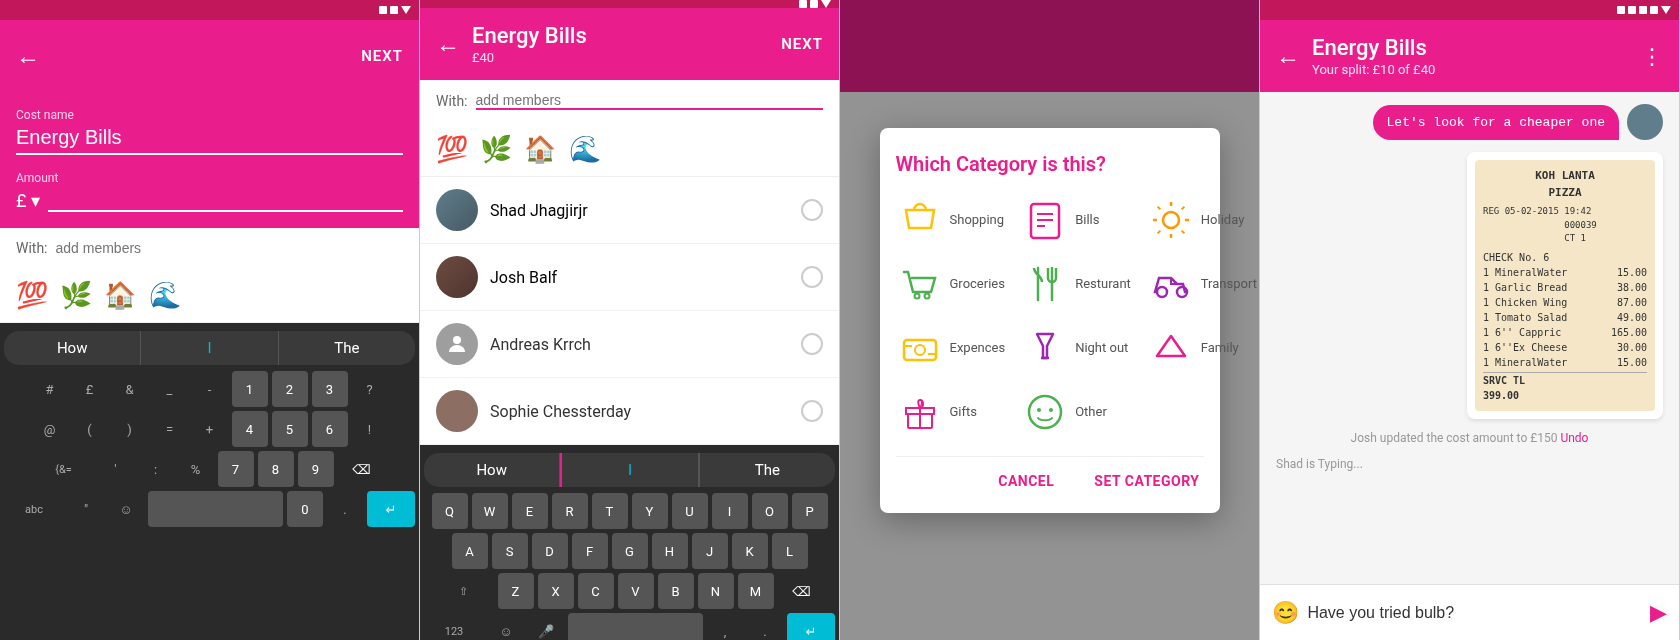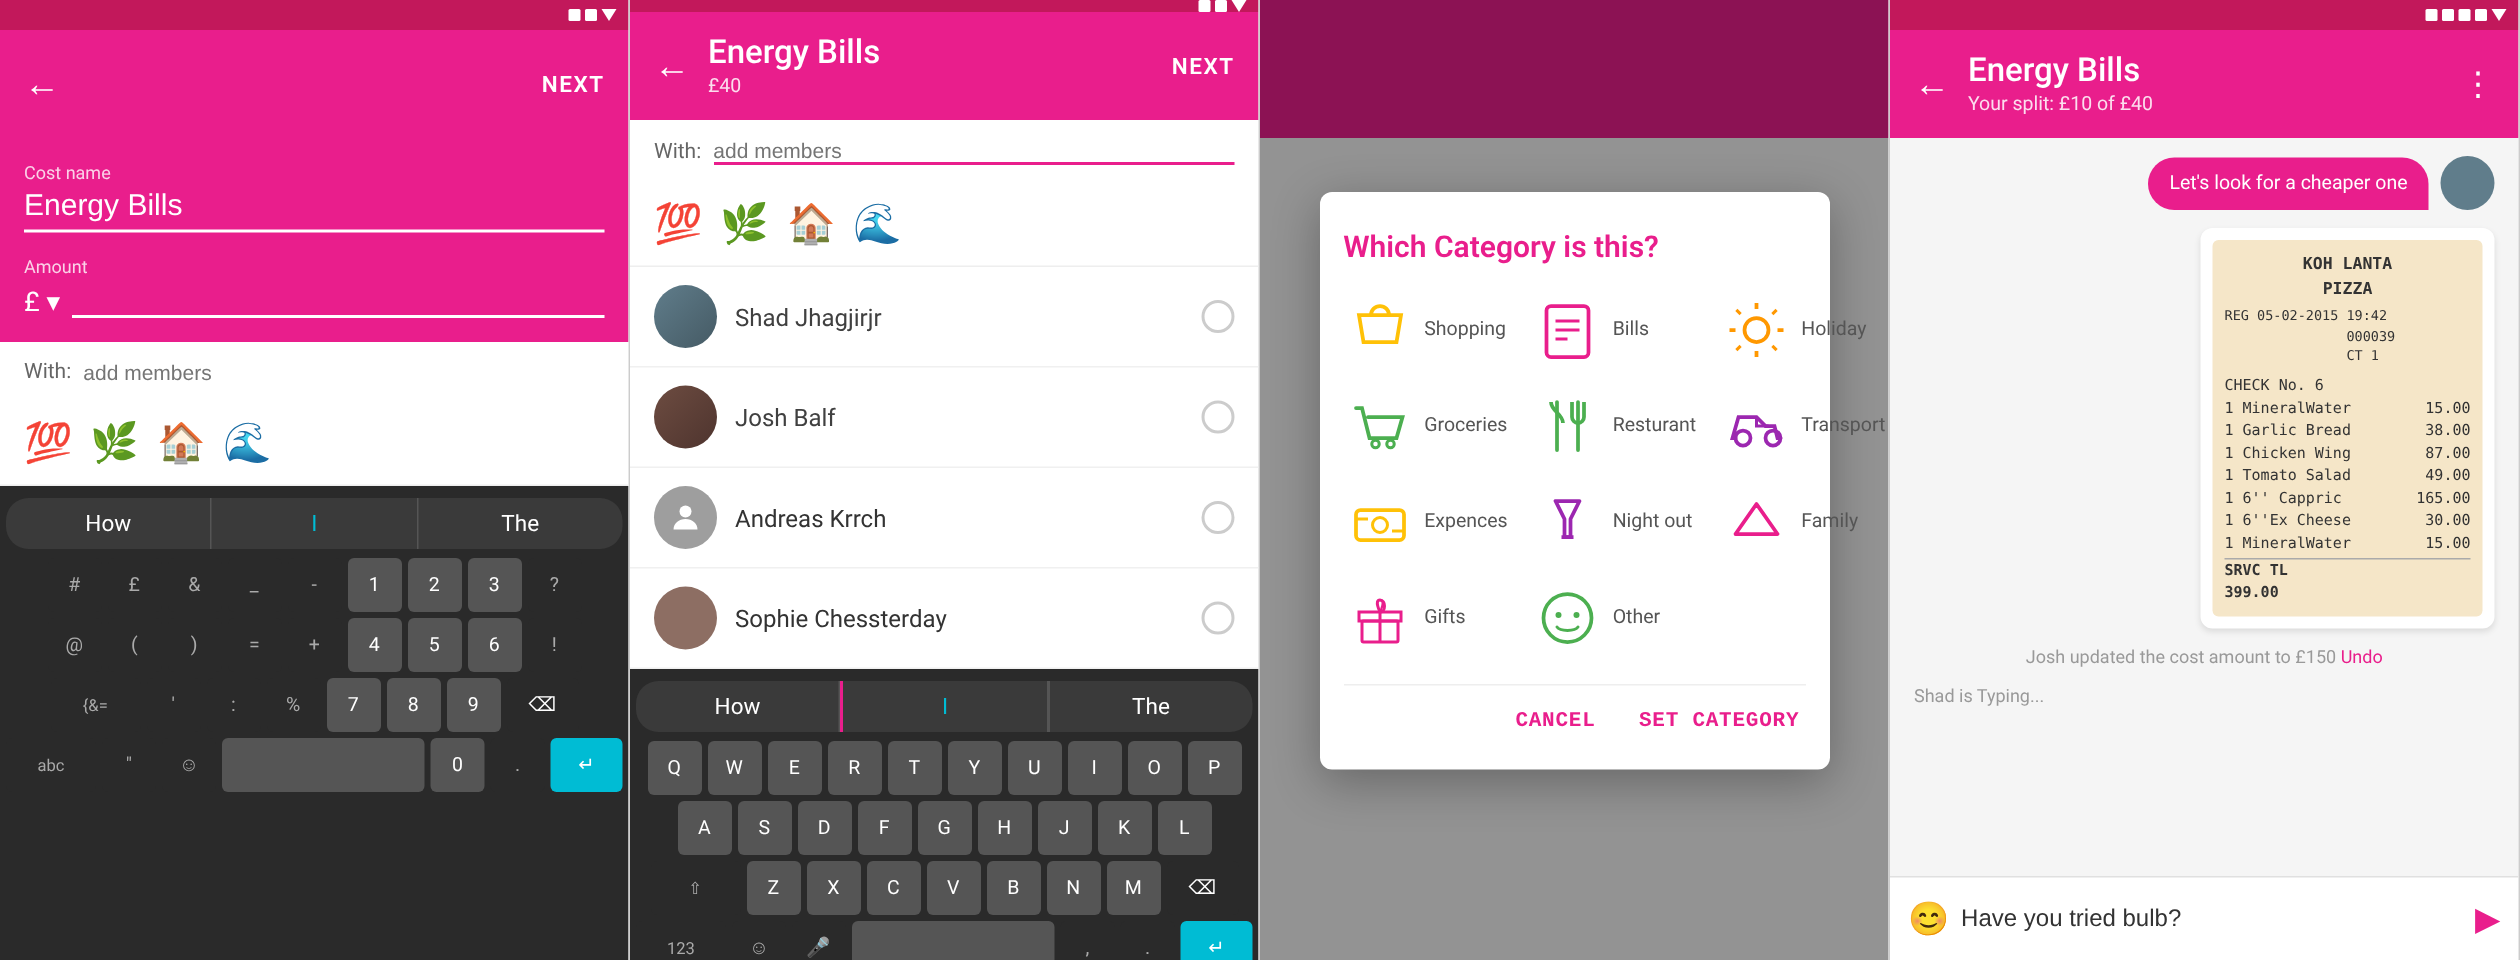--- a/index.html
+++ b/index.html
@@ -157,21 +157,21 @@
     .avatar.shad { background: #607d8b; }
     .avatar.josh { background: #5d4037; }
     .avatar.sophie { background: #8d6e63; }
 
     .member-name {
       flex: 1;
       font-size: 16px;
       color: #333;
     }
 
-    .member-name.pink { color: #404040; }
+    .member-name.pink { color: #000000; }
 
     .radio-btn {
       width: 22px;
       height: 22px;
       border-radius: 50%;
       border: 2px solid #ccc;
       cursor: pointer;
     }
 
     
@@ -230,24 +230,23 @@
 
     .category-label {
       font-size: 13px;
       color: #555;
       text-align: center;
     }
 
     .modal-actions {
       display: flex;
       justify-content: flex-end;
-      gap: 21px;
+      gap: 32px;
       padding-top: 8px;
       border-top: 1px solid #eee;
-      font-family: Liberation Mono, monospace;
     }
 
     .modal-btn {
       color: #e91e8c;
       font-size: 14px;
       font-weight: 700;
       letter-spacing: 0.5px;
       cursor: pointer;
       padding: 8px 4px;
       text-transform: uppercase;
@@ -767,21 +766,21 @@
   <div class="panel-header">
     <span style="color:white;font-size:24px;cursor:pointer;">←</span>
     <div style="flex:1;padding-left:12px;">
       <div class="panel-header-title">Energy Bills</div>
       <div class="panel-header-subtitle">Your split: £10 of £40</div>
     </div>
     <span style="color:white;font-size:22px;cursor:pointer;">⋮</span>
   </div>
   <div class="chat-area">
 
-    <div style="display:flex;justify-content:flex-end;align-items:flex-start;gap:8px;">
+    <div style="display:flex;justify-content:flex-end;align-items:flex-start;gap:8px;font-family:Liberation Mono, monospace;">
       <div class="speech-bubble">Let's look for a cheaper one</div>
       <div style="width:36px;height:36px;border-radius:50%;background:#607d8b;overflow:hidden;flex-shrink:0;"></div>
     </div>
 
     <div style="display:flex;justify-content:flex-end;">
       <div class="receipt-bubble">
         <div class="receipt-image">
           <div class="receipt-header">KOH LANTA<br>PIZZA</div>
           <div style="font-size:9px;margin-bottom:4px;">REG 05-02-2015 19:42<br>&nbsp;&nbsp;&nbsp;&nbsp;&nbsp;&nbsp;&nbsp;&nbsp;&nbsp;&nbsp;&nbsp;&nbsp;&nbsp;&nbsp;&nbsp;000039<br>&nbsp;&nbsp;&nbsp;&nbsp;&nbsp;&nbsp;&nbsp;&nbsp;&nbsp;&nbsp;&nbsp;&nbsp;&nbsp;&nbsp;&nbsp;CT 1</div>
           <div class="receipt-line">

